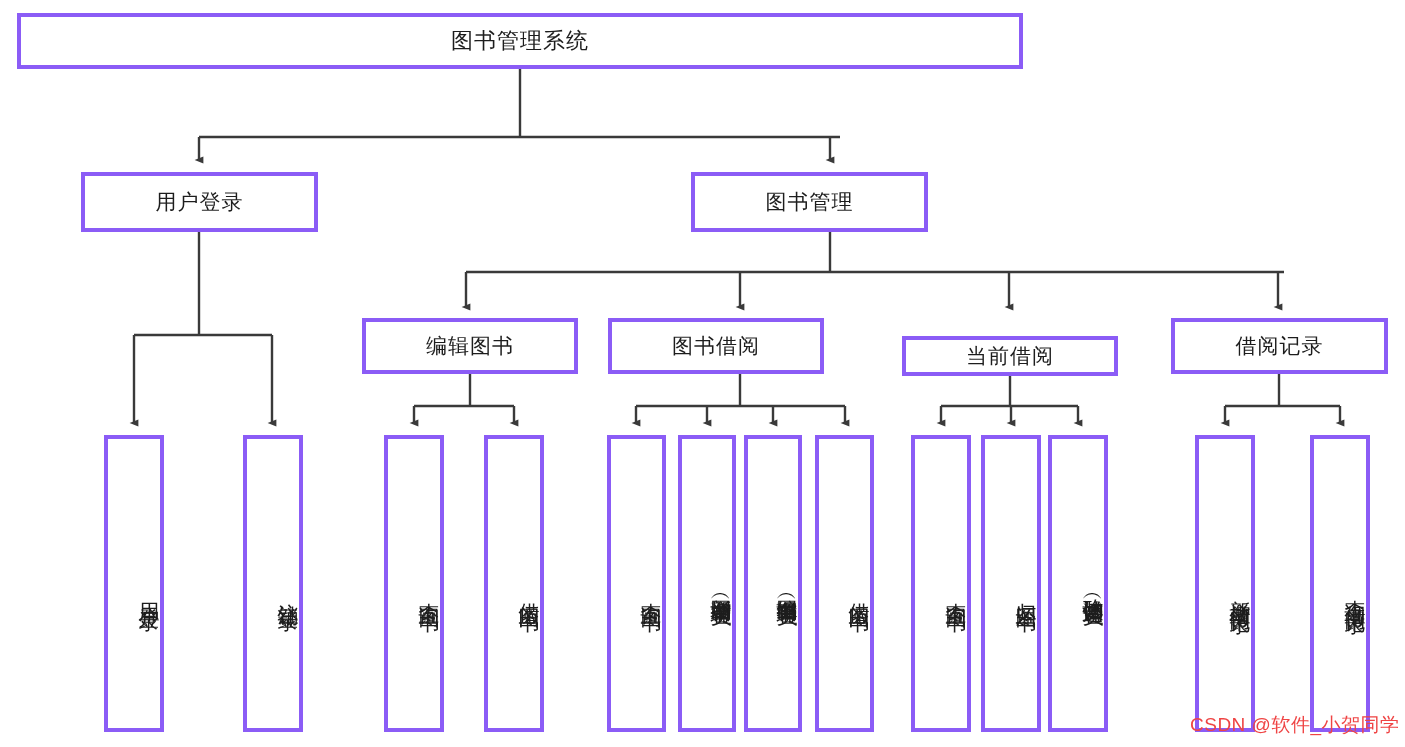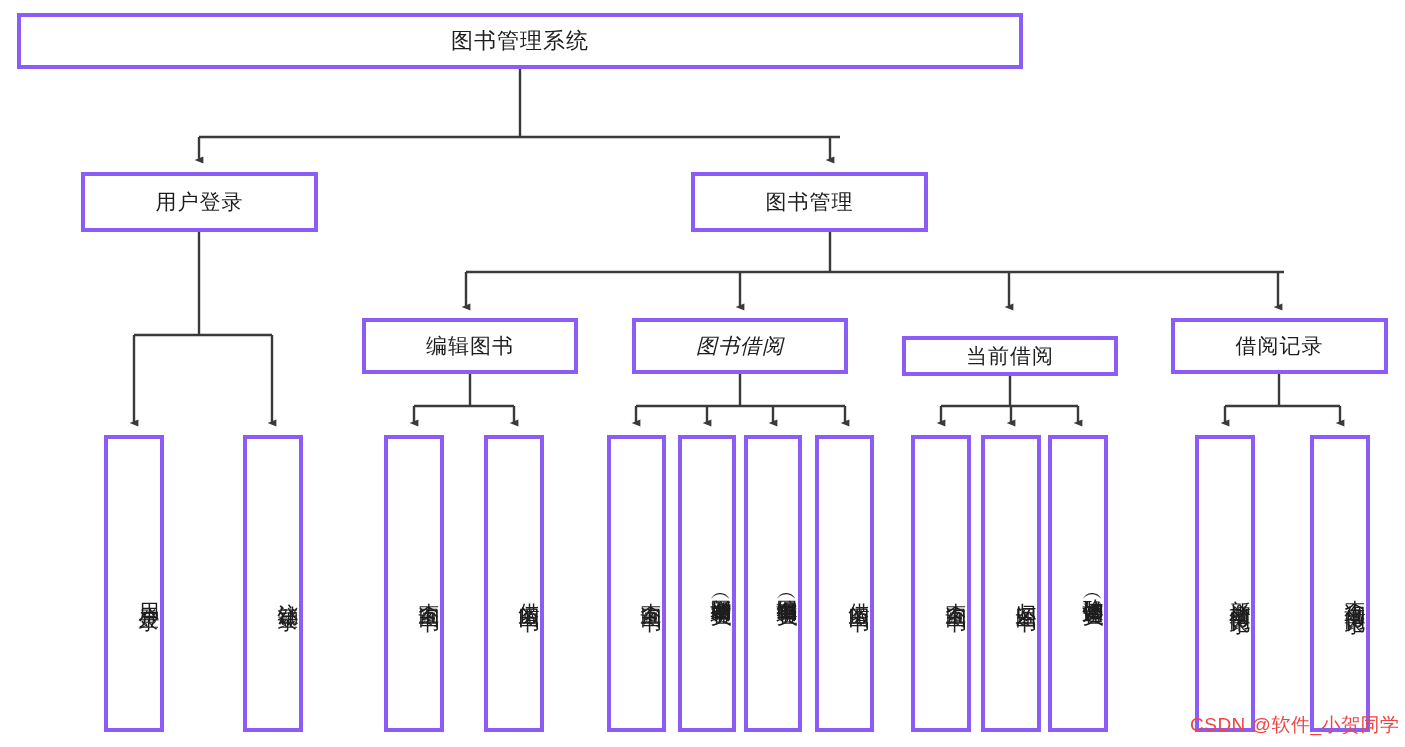--- a/index.html
+++ b/index.html
@@ -128,21 +128,21 @@
   <div class="node node-h" style="left:81px;top:172px;width:237px;height:60px;">
     <span>用户登录</span>
   </div>
   <div class="node node-h" style="left:691px;top:172px;width:237px;height:60px;">
     <span>图书管理</span>
   </div>
 
   <div class="node node-h" style="left:362px;top:318px;width:216px;height:56px;">
     <span>编辑图书</span>
   </div>
-  <div class="node node-h" style="left:632px;top:318px;width:216px;height:56px;font-style:italic;">
+  <div class="node node-h" style="left:608px;top:318px;width:216px;height:56px;">
     <span>图书借阅</span>
   </div>
   <div class="node node-h" style="left:902px;top:336px;width:216px;height:40px;">
     <span>当前借阅</span>
   </div>
   <div class="node node-h" style="left:1171px;top:318px;width:217px;height:56px;justify-content:center;">
     <span>借阅记录</span>
   </div>
 
   <div class="node node-v" style="left:104px;top:435px;width:60px;height:297px;">

